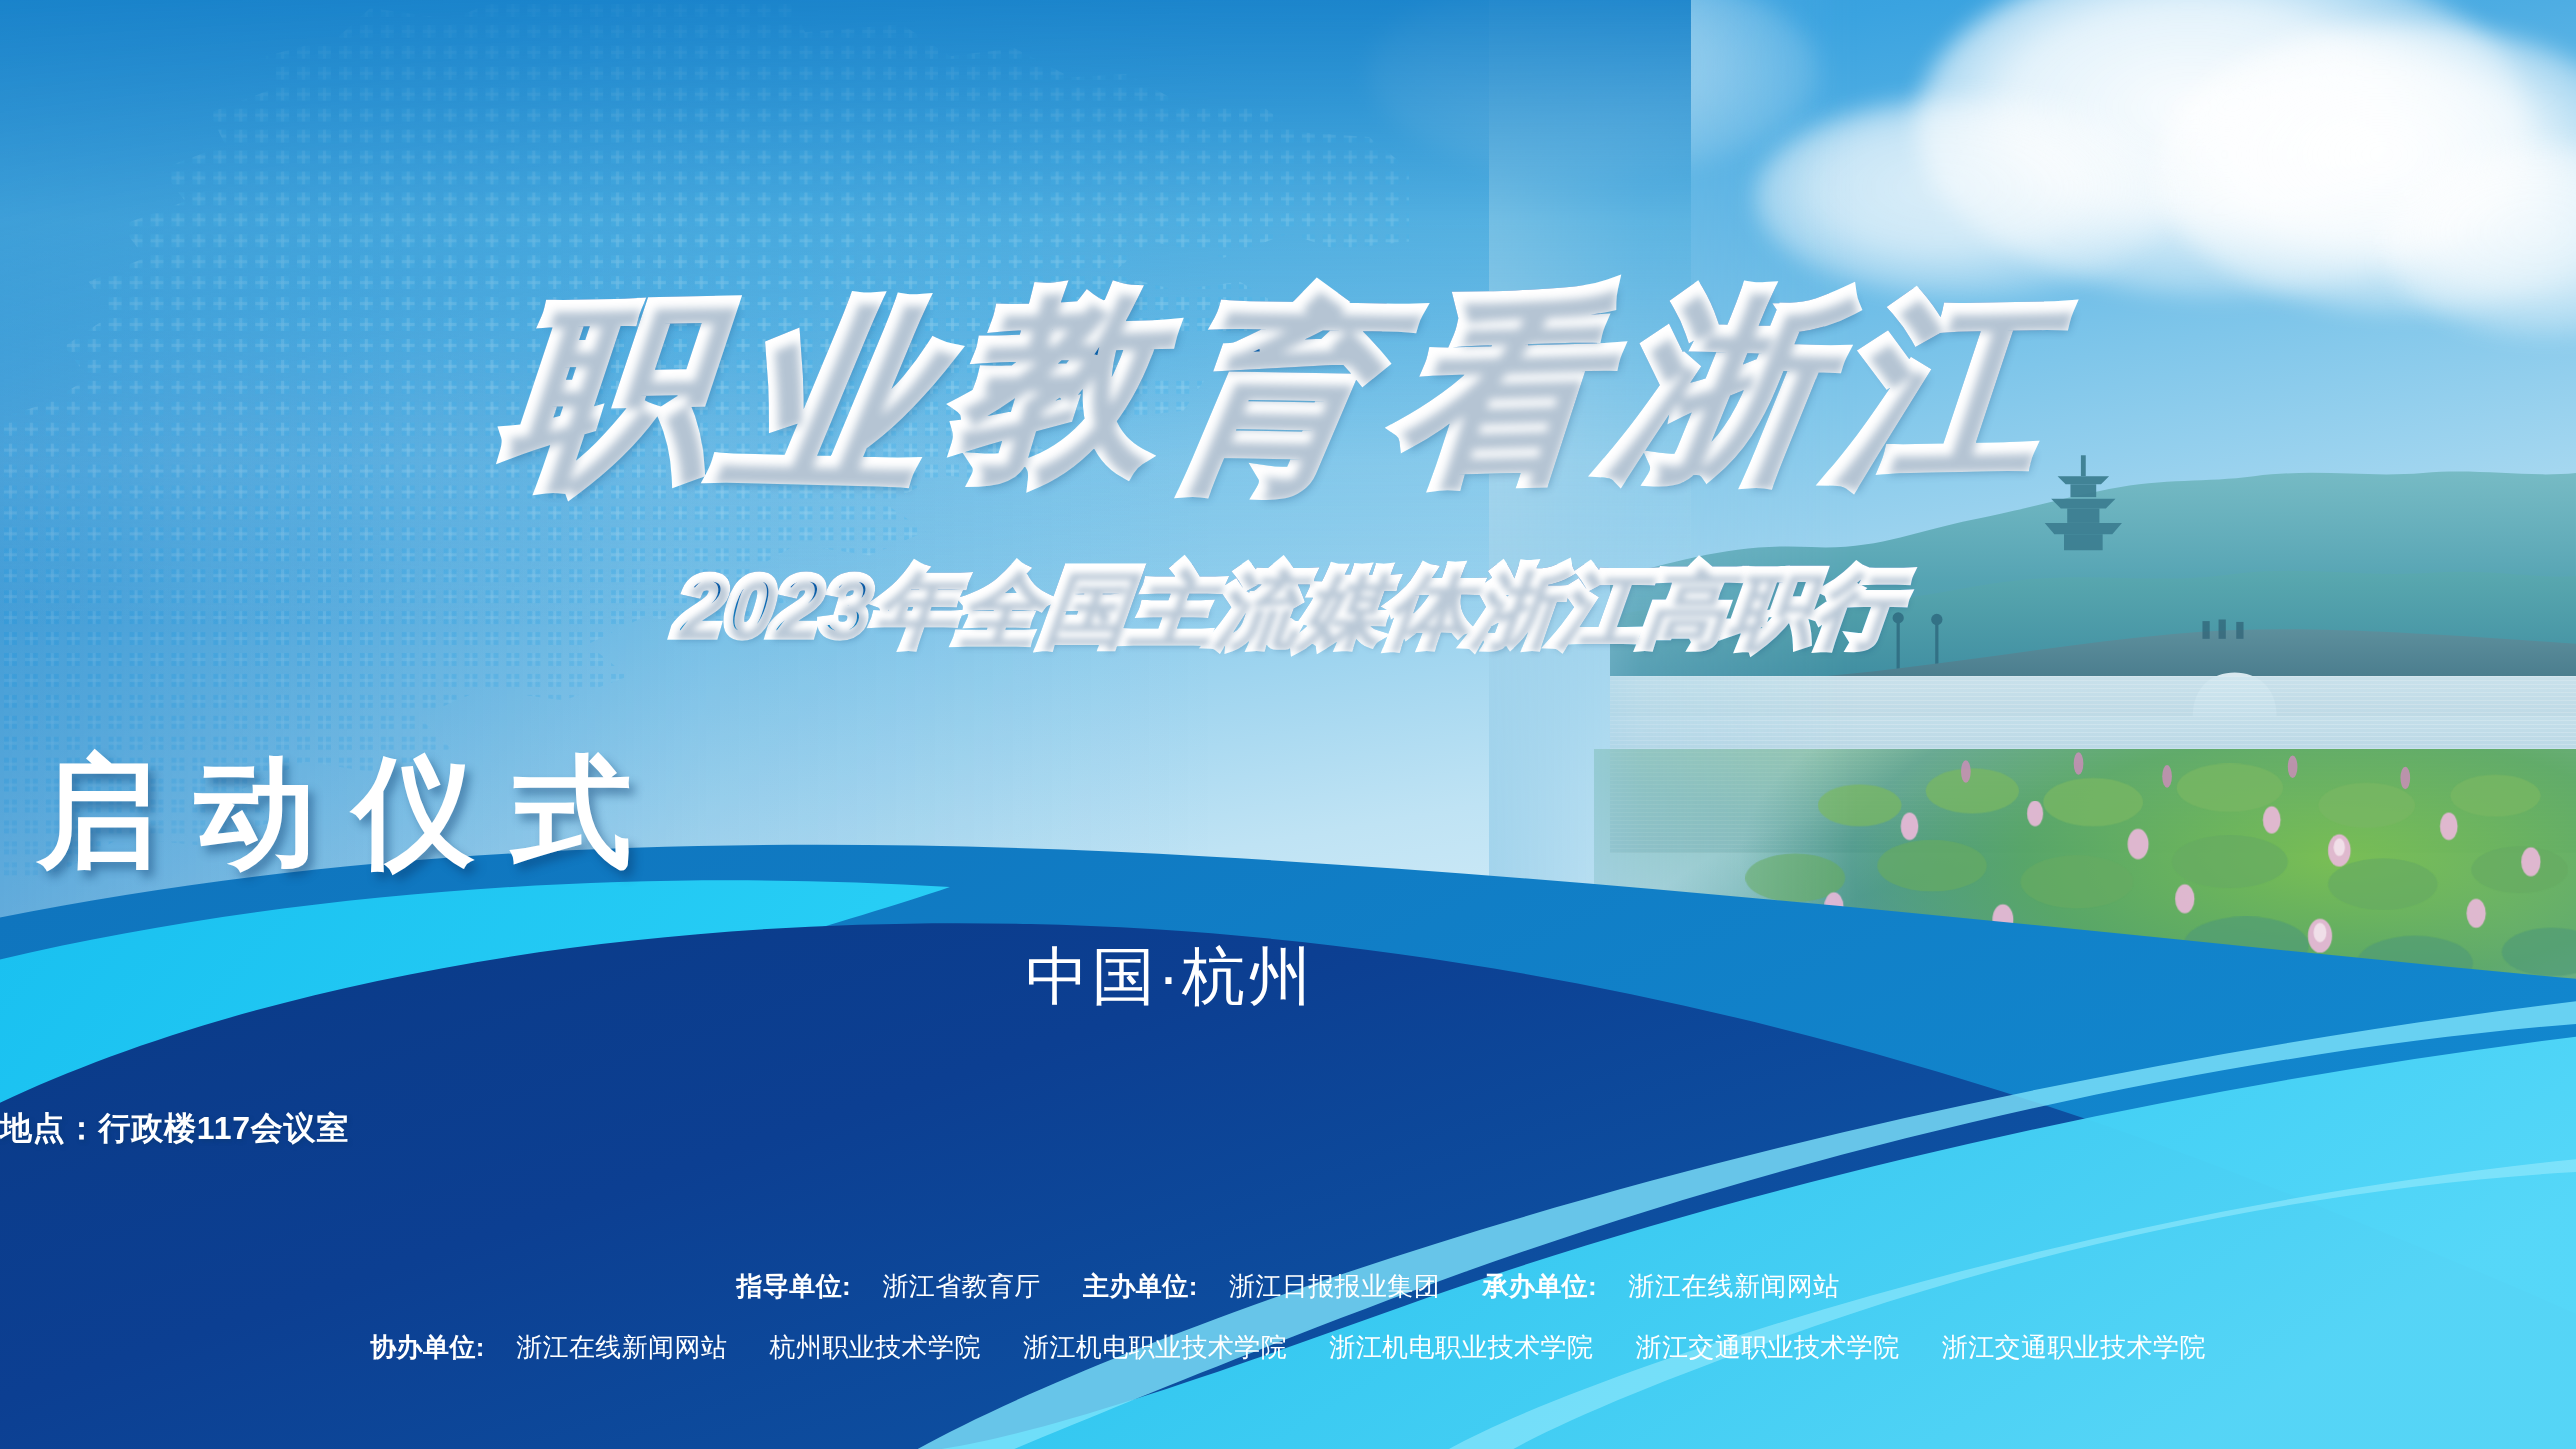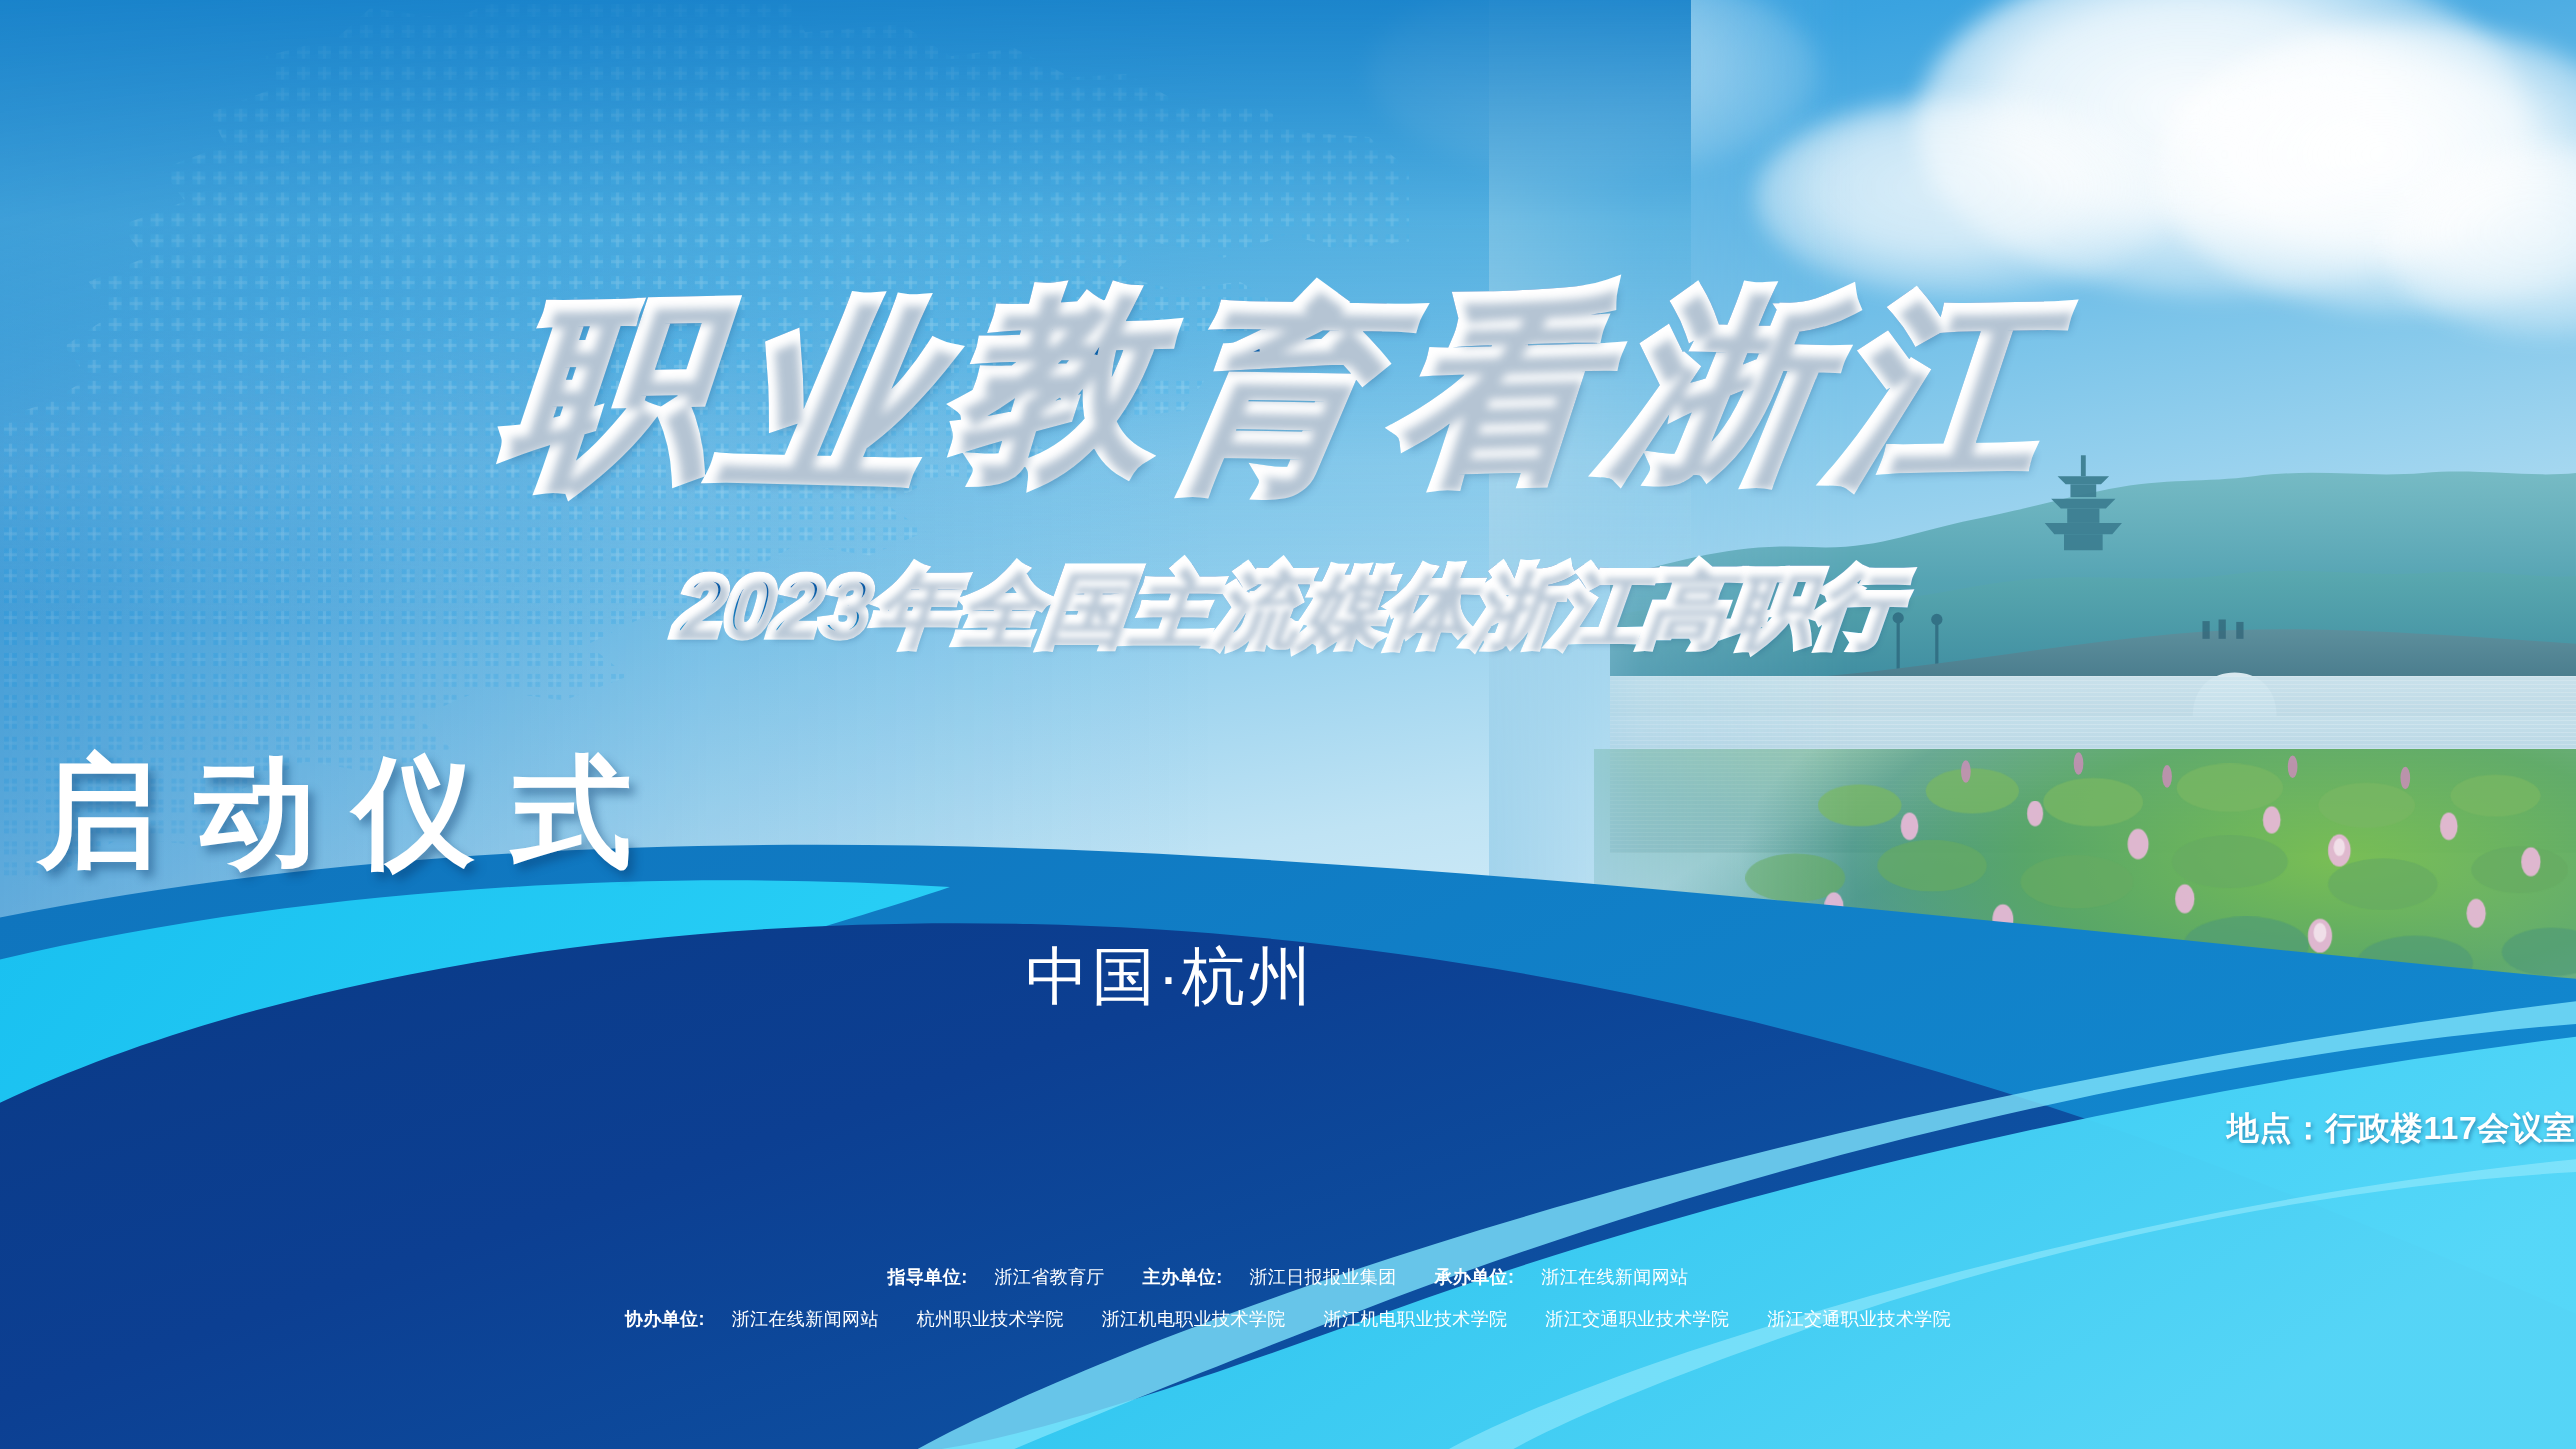--- a/index.html
+++ b/index.html
@@ -165,36 +165,36 @@
     position:absolute; left:0; top:934px; width:2340px;
     text-align:center;
     font-size:63px; font-weight:300;
     letter-spacing:3.2px;
     color:#ffffff;
   }
 
   
   .meta{
     position:absolute; left:0; top:1103px; width:2576px;
-    text-align:right;
+    text-align:left;
     color:#ffffff;
   }
   .meta div{
     font-size:32px; font-weight:700; letter-spacing:0.8px;
     line-height:1.62;
     text-shadow:1.6px 2.4px 4px rgba(8,55,105,.45);
   }
 
   
   .credits{
     position:absolute; left:0; top:1256px; width:2576px;
     text-align:center; color:#ffffff;
   }
   .credits .row{
-    font-size:18px; line-height:2.35; letter-spacing:0.4px;
+    font-size:26px; line-height:2.35; letter-spacing:0.4px;
     white-space:nowrap;
   }
   .credits .lbl{ font-weight:700; }
   .credits .val{ font-weight:400; }
   .credits .gap{ display:inline-block; width:27px; }
   .credits .gap-sm{ display:inline-block; width:16px; }
 </style>
 </head>
 <body>
 

